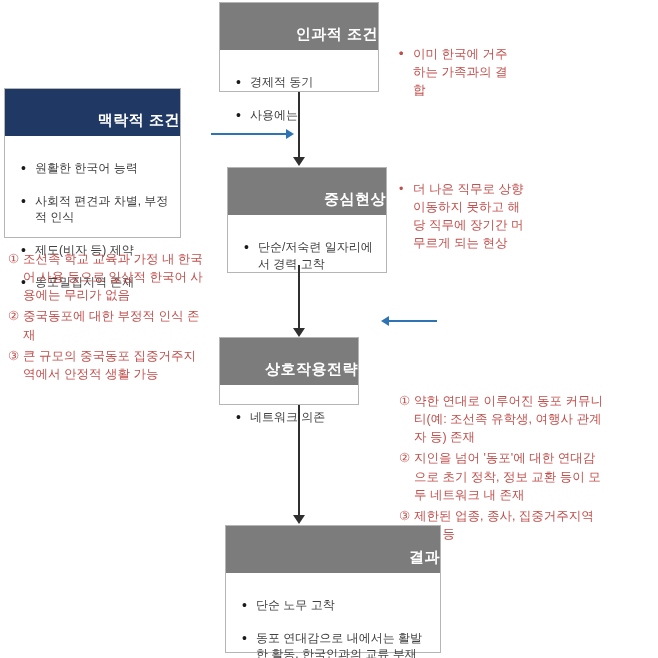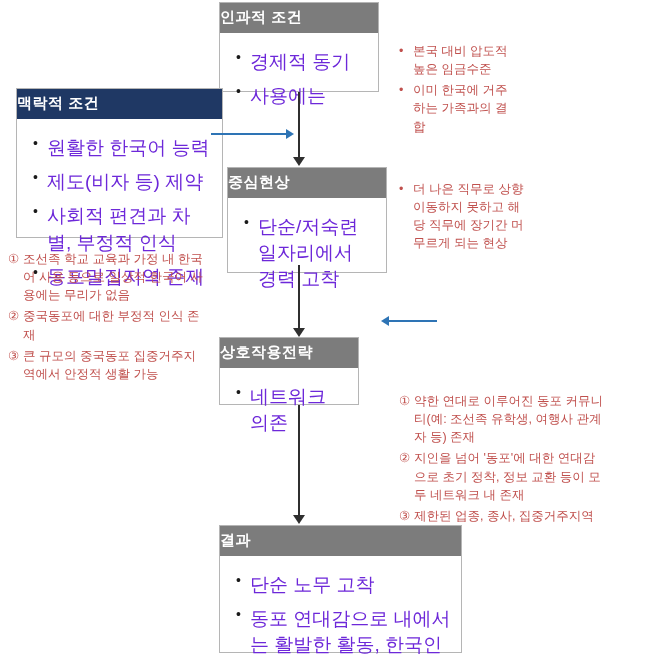--- a/index.html
+++ b/index.html
@@ -23,44 +23,44 @@
   
   .box {
     position: absolute;
     box-sizing: border-box;
     background: #ffffff;
     border: 1px solid #b5b5b5;
   }
   .box-header {
     box-sizing: border-box;
     width: 100%;
-    text-align: left;
+    text-align: right;
     color: #ffffff;
     font-weight: bold;
     font-size: 15px;
     letter-spacing: 0.5px;
-    padding: 5px 0 6px 0;
+    padding: 22px 0 6px 0;
   }
   .hdr-gray { background: #7c7c7c; }
   .hdr-navy { background: #1f3864; }
   .box-body {
     box-sizing: border-box;
     padding: 8px 10px 8px 14px;
   }
   ul.bullets {
     list-style: none;
     margin: 0;
     padding: 0;
   }
   ul.bullets li {
     position: relative;
     padding-left: 16px;
-    margin: 8px 0 3px 0;
-    font-size: 19px;
-    color: #6d28d9;
+    margin: 16px 0 3px 0;
+    font-size: 12px;
+    color: #404040;
     line-height: 1.38;
   }
   ul.bullets li:last-child { margin-bottom: 0; }
   ul.bullets li::before {
     content: "\2022";
     position: absolute;
     left: 2px;
     top: -1px;
     font-size: 14px;
     color: #1a1a1a;
@@ -131,35 +131,35 @@
     <div class="box-body">
       <ul class="bullets">
         <li>경제적 동기</li>
         <li>사용에는</li>
       </ul>
     </div>
   </div>
 
   <div class="annot plain" style="left:399px; top:42px; width:120px;">
     <ul>
-      <li><span class="mk">•</span><span>본국 대비 압도적 높은 임금수준</span></li>
+      <li><span class="mk">•</span></li>
       <li><span class="mk">•</span><span>이미 한국에 거주하는 가족과의 결합</span></li>
     </ul>
   </div>
 
   <div class="vline" style="left:298px; top:92px; height:65px;"></div>
   <div class="arrow-down" style="left:293px; top:157px;"></div>
 
-  <div class="box" style="left:16px; top:88px; width:207px; height:150px;">
+  <div class="box" style="left:4px; top:88px; width:177px; height:150px;">
     <div class="box-header hdr-navy">맥락적 조건</div>
     <div class="box-body">
       <ul class="bullets">
         <li>원활한 한국어 능력</li>
+        <li>사회적 편견과 차별, 부정적 인식</li>
         <li>제도(비자 등) 제약</li>
-        <li>사회적 편견과 차별, 부정적 인식</li>
         <li>동포밀집지역 존재</li>
       </ul>
     </div>
   </div>
 
   <div class="hline-blue" style="left:211px; top:133px; width:75px;"></div>
   <div class="arrow-right-blue" style="left:286px; top:129px;"></div>
 
   <div class="annot" style="left:8px; top:250px; width:200px;">
     <ul>
@@ -204,21 +204,21 @@
     <ul>
       <li><span class="mk">①</span><span>약한 연대로 이루어진 동포 커뮤니티(예: 조선족 유학생, 여행사 관계자 등) 존재</span></li>
       <li><span class="mk">②</span><span>지인을 넘어 '동포'에 대한 연대감으로 초기 정착, 정보 교환 등이 모두 네트워크 내 존재</span></li>
       <li><span class="mk">③</span><span>제한된 업종, 종사, 집중거주지역 거주 등</span></li>
     </ul>
   </div>
 
   <div class="vline" style="left:298px; top:405px; height:110px;"></div>
   <div class="arrow-down" style="left:293px; top:515px;"></div>
 
-  <div class="box" style="left:219px; top:525px; width:243px; height:128px;">
+  <div class="box" style="left:225px; top:525px; width:216px; height:128px;">
     <div class="box-header hdr-gray">결과</div>
     <div class="box-body">
       <ul class="bullets">
         <li>단순 노무 고착</li>
         <li>동포 연대감으로 내에서는 활발한 활동, 한국인과의 교류 부재</li>
       </ul>
     </div>
   </div>
 
 </div>

